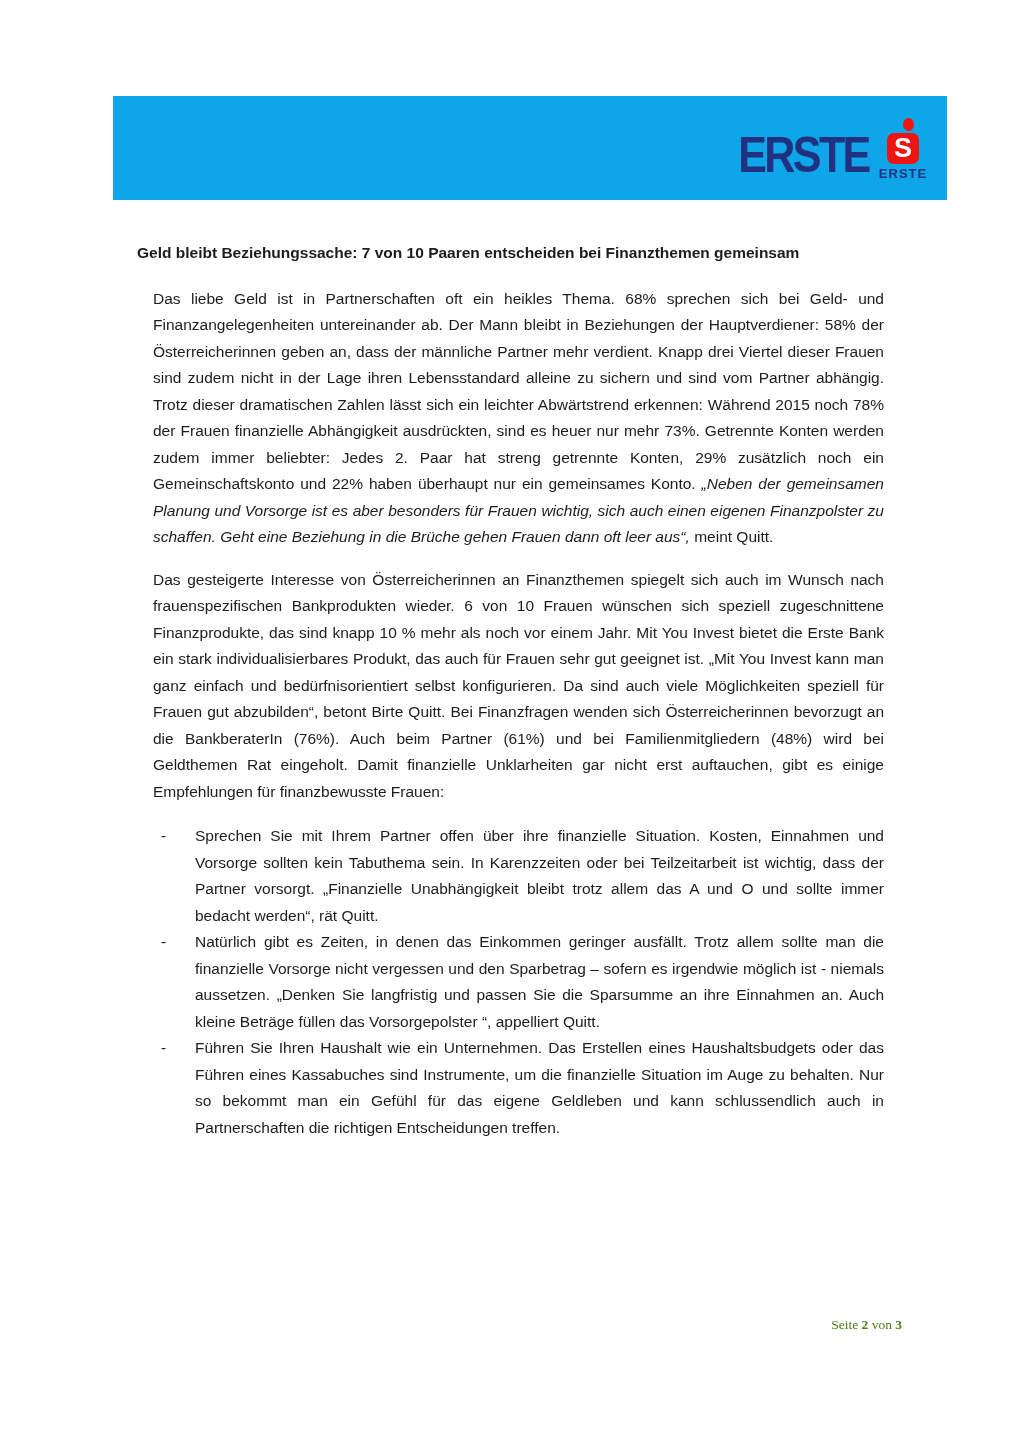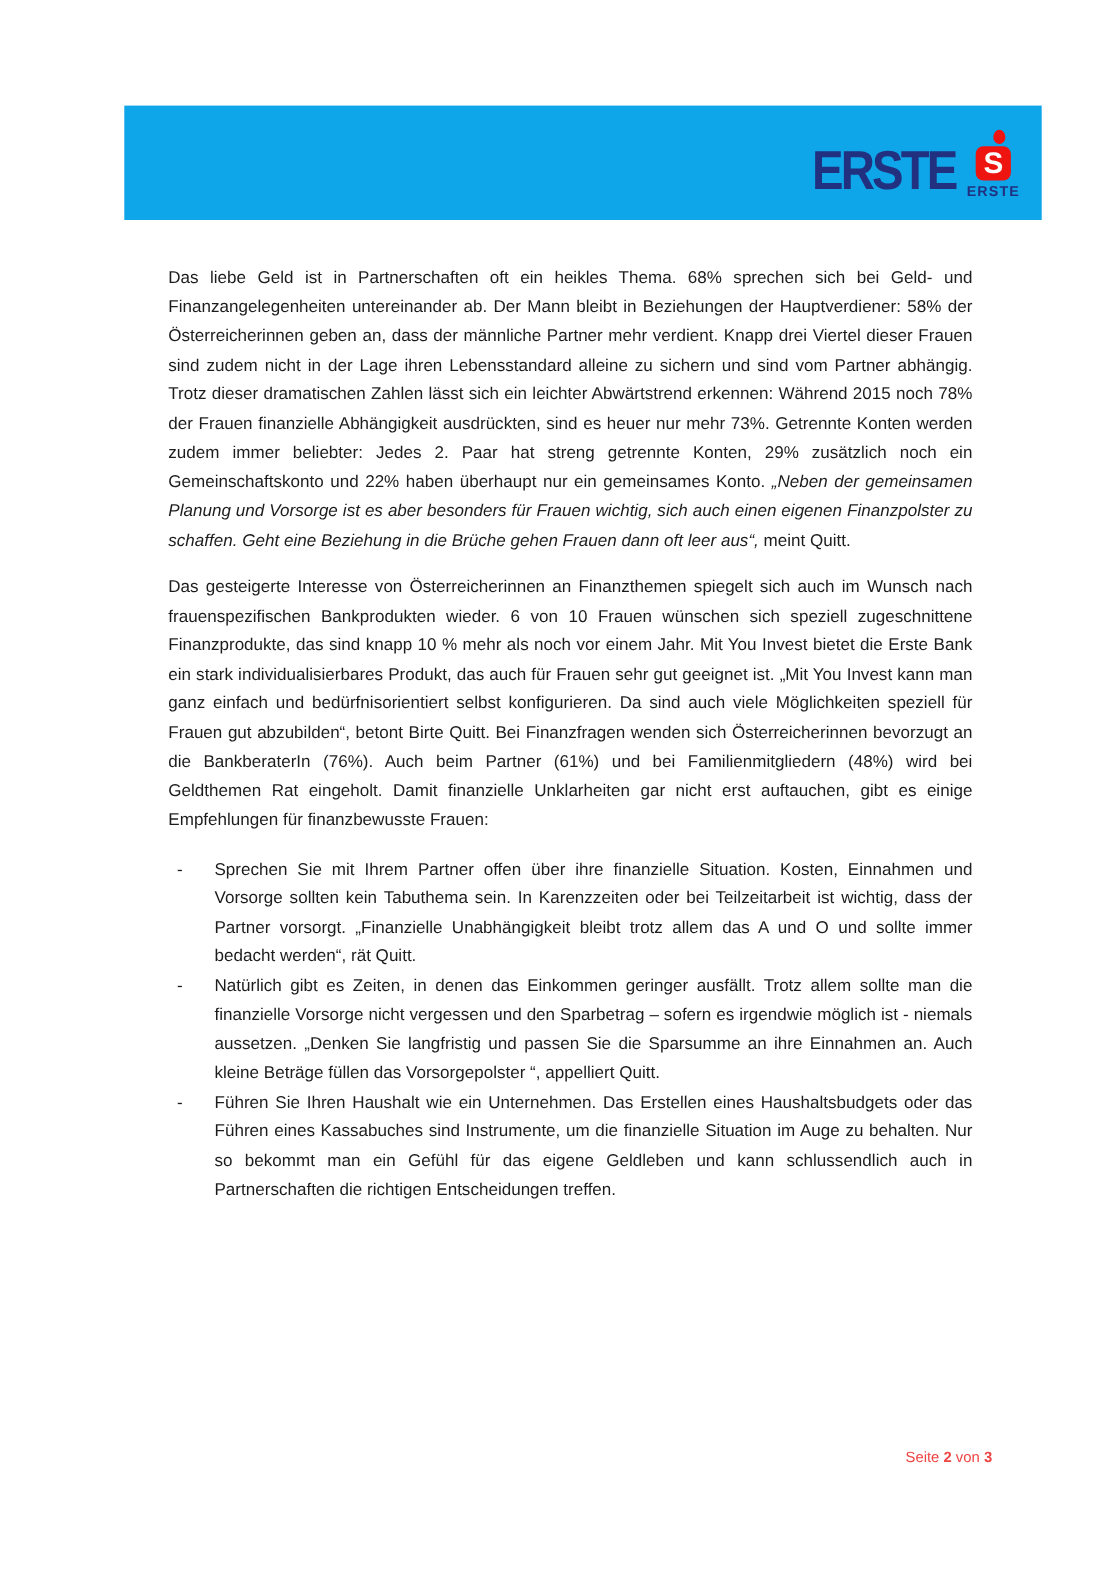--- a/index.html
+++ b/index.html
@@ -109,21 +109,22 @@
   }
 
   
   .page-footer {
     position: absolute;
     top: 1316px;
     right: 116px;
     font-size: 13.5px;
     line-height: 18px;
     white-space: pre;
-    color: #ef4444;
+    color: #4d7c0f;
+    font-family: Liberation Serif, serif;
   }
   .page-footer .num { font-weight: bold; }
 </style>
 </head>
 <body>
 
 <div class="page">
 
   <div class="header-band">
     <div class="logo">
@@ -131,20 +132,21 @@
       <span class="s-col">
         <span class="s-dot"></span>
         <span class="s-box">S</span>
         <span class="bank-label">ERSTE</span>
       </span>
     </div>
   </div>
 
   <div class="content">
 
+    <p class="doc-heading">Geld bleibt Beziehungssache: 7 von 10 Paaren entscheiden bei Finanzthemen gemeinsam</p>
 
     <p class="para"><span>Das liebe Geld ist in Partnerschaften oft ein heikles Thema. 68% sprechen sich bei Geld- und Finanzangelegenheiten untereinander ab. Der Mann bleibt in Beziehungen der Hauptverdiener: 58% der Österreicherinnen geben an, dass der männliche Partner mehr verdient. Knapp drei Viertel dieser Frauen sind zudem nicht in der Lage ihren Lebensstandard alleine zu sichern und sind vom Partner abhängig. Trotz dieser dramatischen Zahlen lässt sich ein leichter Abwärtstrend erkennen:  Während 2015 noch 78% der Frauen finanzielle Abhängigkeit ausdrückten, sind es heuer nur mehr 73%. Getrennte Konten werden zudem immer beliebter: Jedes 2. Paar hat streng getrennte Konten, 29% zusätzlich noch ein Gemeinschaftskonto und 22% haben überhaupt nur ein gemeinsames Konto. </span><span class="quote-italic">„Neben der gemeinsamen Planung und Vorsorge ist es aber besonders für Frauen wichtig, sich auch einen eigenen Finanzpolster zu schaffen. Geht eine Beziehung in die Brüche gehen Frauen dann oft leer aus“,</span><span> meint Quitt.</span></p>
 
 
     <p class="para second">Das gesteigerte Interesse von Österreicherinnen an Finanzthemen spiegelt sich auch im Wunsch nach frauenspezifischen Bankprodukten wieder. 6 von 10 Frauen wünschen sich speziell zugeschnittene Finanzprodukte, das sind knapp 10 % mehr als noch vor einem Jahr. Mit You Invest bietet die Erste Bank ein stark individualisierbares Produkt, das auch für Frauen sehr gut geeignet ist. „Mit You Invest kann man ganz einfach und bedürfnisorientiert selbst konfigurieren. Da sind auch viele Möglichkeiten speziell für Frauen gut abzubilden“,  betont Birte Quitt. Bei Finanzfragen wenden sich Österreicherinnen bevorzugt an die BankberaterIn (76%). Auch beim Partner (61%) und bei Familienmitgliedern (48%) wird bei Geldthemen Rat eingeholt. Damit finanzielle Unklarheiten gar nicht erst auftauchen, gibt es einige Empfehlungen für finanzbewusste Frauen:</p>
 
     <ul class="bullet-list">
       <li>
         <span class="dash-marker">-</span>
         <span>Sprechen Sie mit Ihrem Partner offen über ihre finanzielle Situation. Kosten, Einnahmen und Vorsorge sollten kein Tabuthema sein. In Karenzzeiten oder bei Teilzeitarbeit ist wichtig, dass der Partner vorsorgt. „Finanzielle Unabhängigkeit bleibt trotz allem das A und O und sollte immer bedacht werden“, rät Quitt.</span>

